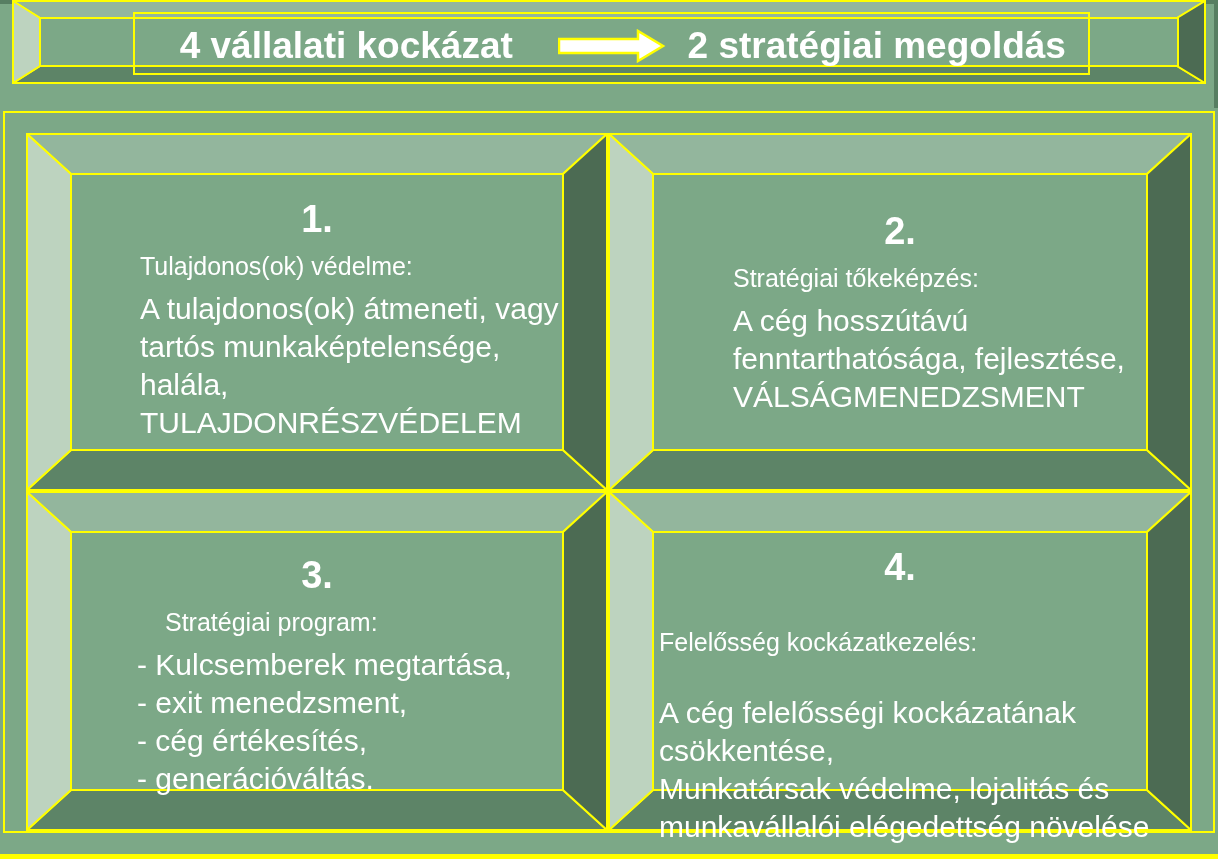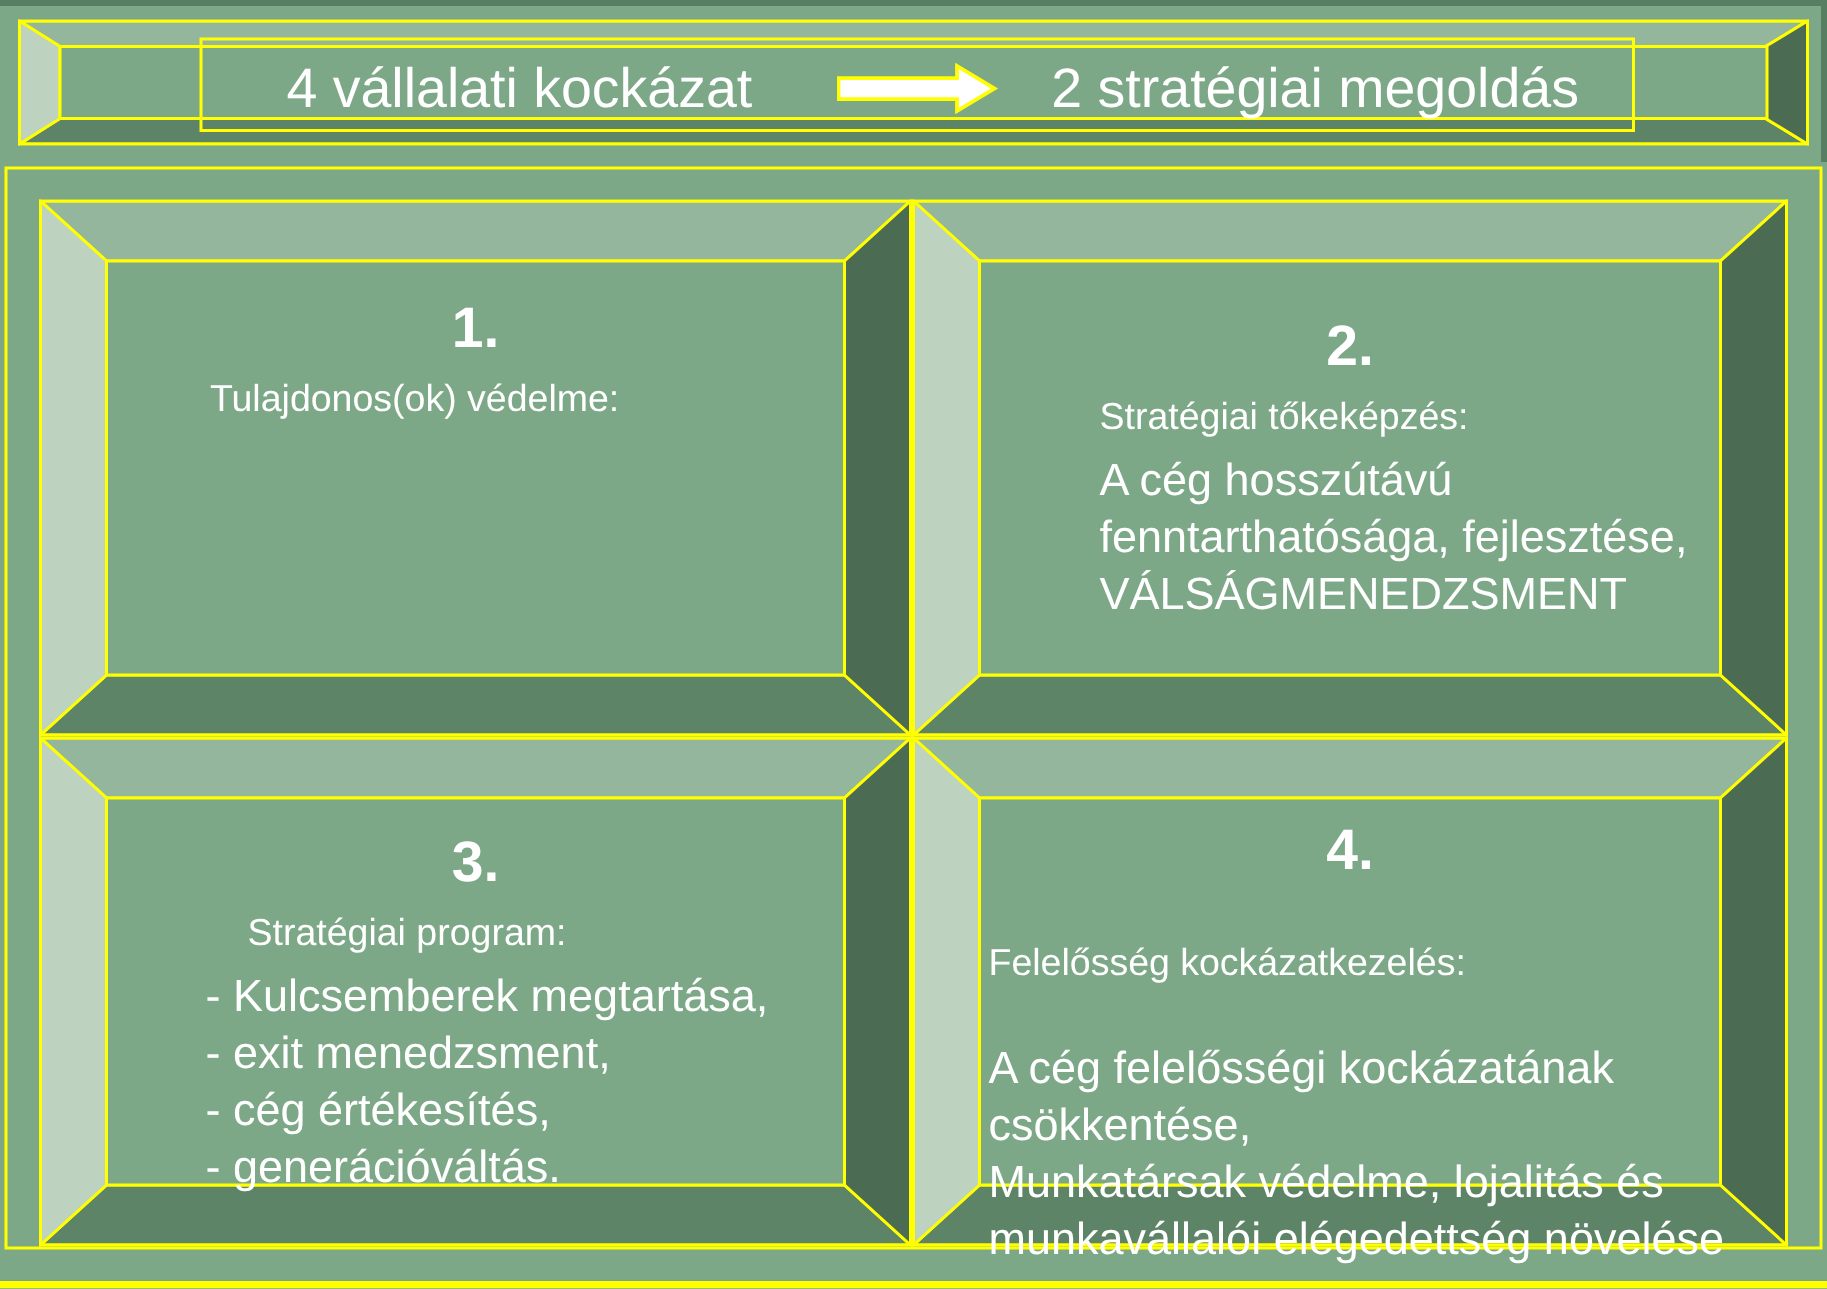--- a/index.html
+++ b/index.html
@@ -26,21 +26,21 @@
   .bottom-strip{position:absolute;left:0;bottom:0;width:1218px;height:5px;background:var(--yellow);}
 
   svg .bvt{fill:var(--bevel-top);stroke:var(--yellow);stroke-width:2;}
   svg .bvb{fill:var(--bevel-bottom);stroke:var(--yellow);stroke-width:2;}
   svg .bvl{fill:var(--bevel-left);stroke:var(--yellow);stroke-width:2;}
   svg .bvr{fill:var(--bevel-right);stroke:var(--yellow);stroke-width:2;}
   svg .bvi{fill:var(--green);stroke:var(--yellow);stroke-width:2;}
   svg .bvo{fill:none;stroke:var(--yellow);stroke-width:2;}
 
   
-  .banner{position:absolute;left:12px;top:13px;width:1194px;height:84px;}
+  .banner{position:absolute;left:12px;top:0;width:1194px;height:84px;font-weight:bold;}
   .banner > svg{position:absolute;left:0;top:0;}
   .banner-textbox{
     position:absolute;left:121px;top:12px;width:957px;height:63px;
     border:2px solid var(--yellow);
     display:flex;align-items:center;
     color:var(--text);font-size:37px;line-height:1;
     padding-top:4px;
   }
   .banner-label{flex:1;text-align:center;white-space:nowrap;}
   .arrow-wrap{width:108px;height:34px;flex:0 0 auto;}
@@ -104,20 +104,24 @@
       <polygon class="bvt" points="1,1 581,1 537,41 45,41"></polygon>
       <polygon class="bvb" points="1,357 581,357 537,317 45,317"></polygon>
       <polygon class="bvl" points="1,1 45,41 45,317 1,357"></polygon>
       <polygon class="bvr" points="581,1 537,41 537,317 581,357"></polygon>
       <rect class="bvi" x="45" y="41" width="492" height="276"></rect>
       <rect class="bvo" x="1" y="1" width="580" height="356"></rect>
     </svg>
     <div class="q-text">
       <div class="q-num">1.</div>
       <div class="q-title">Tulajdonos(ok) védelme:</div>
+      <div class="q-body">A tulajdonos(ok) átmeneti, vagy
+tartós munkaképtelensége,
+halála,
+TULAJDONRÉSZVÉDELEM</div>
     </div>
   </div>
 
   <div class="quad q2" style="left:608px;top:133px;width:584px;height:358px;">
     <svg width="584" height="358" viewBox="0 0 584 358">
       <polygon class="bvt" points="1,1 583,1 539,41 45,41"></polygon>
       <polygon class="bvb" points="1,357 583,357 539,317 45,317"></polygon>
       <polygon class="bvl" points="1,1 45,41 45,317 1,357"></polygon>
       <polygon class="bvr" points="583,1 539,41 539,317 583,357"></polygon>
       <rect class="bvi" x="45" y="41" width="494" height="276"></rect>

